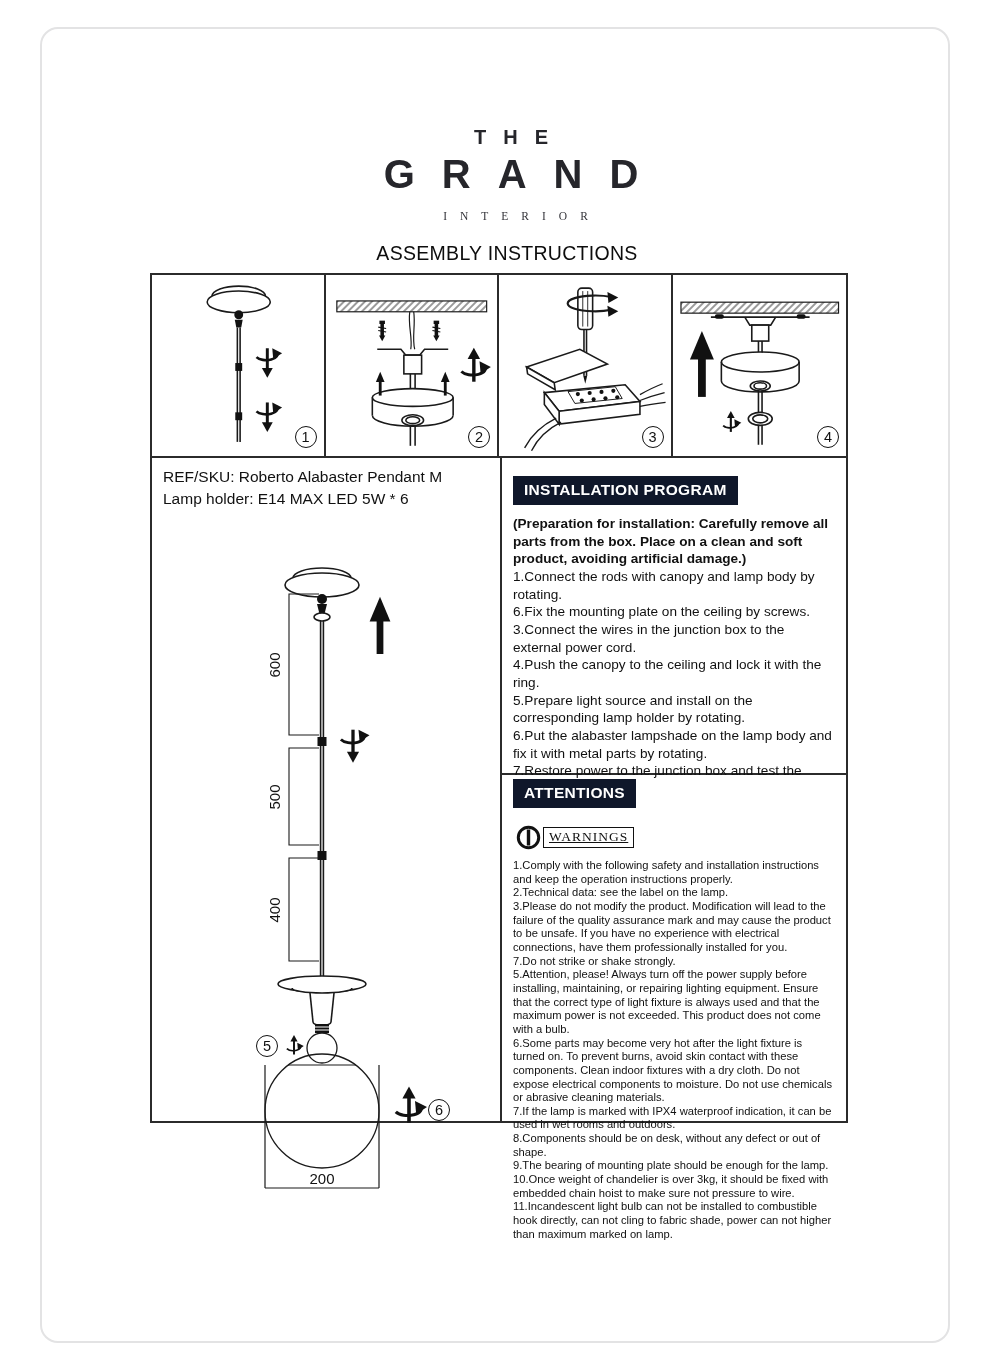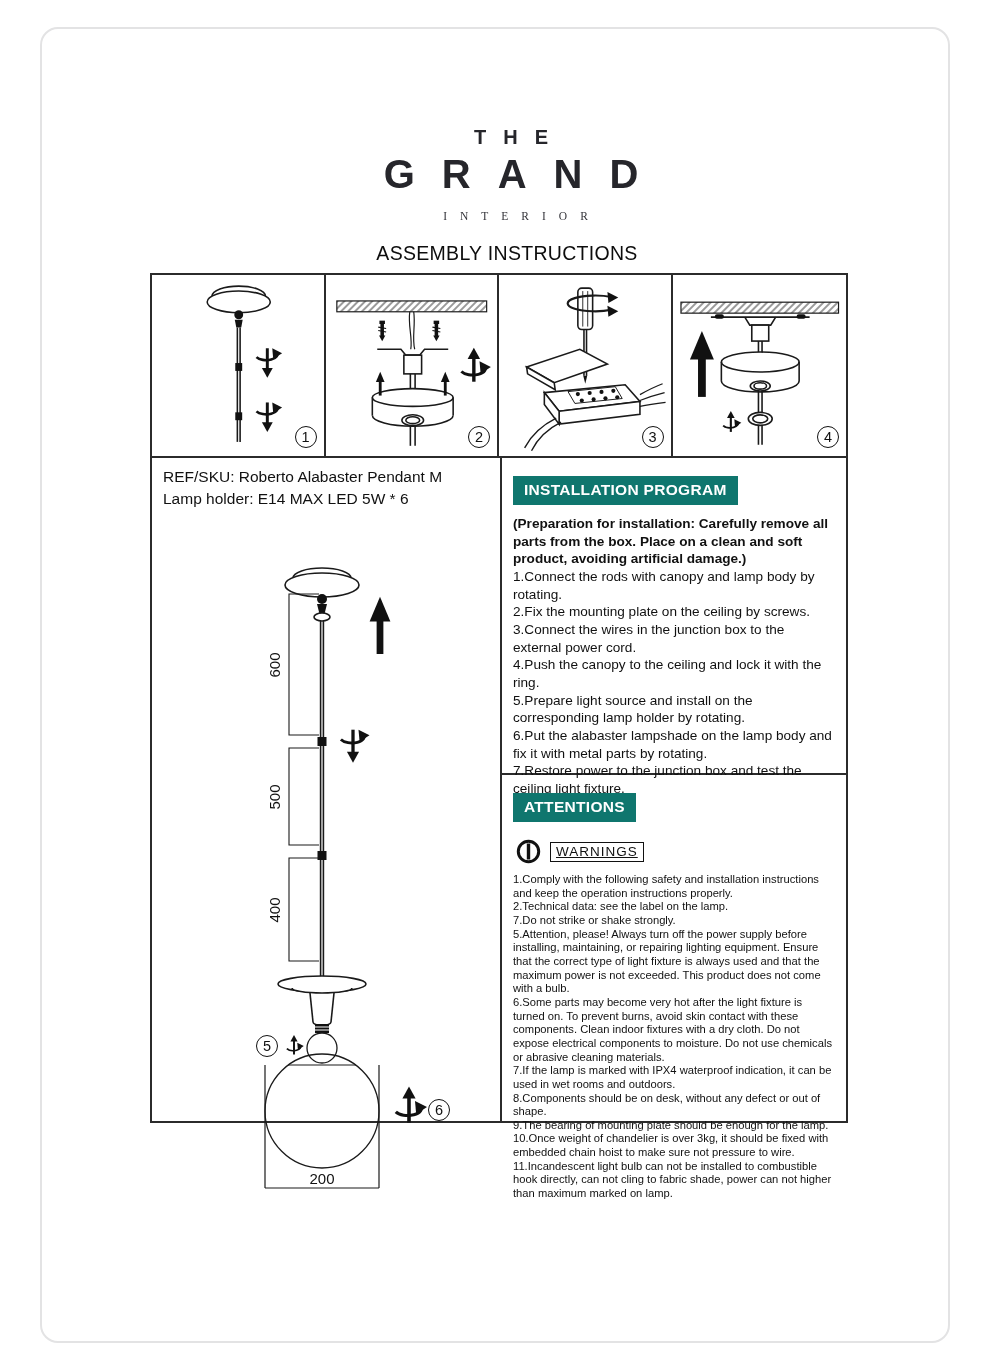--- a/index.html
+++ b/index.html
@@ -21,27 +21,27 @@
   .cell svg{display:block;width:100%;height:100%;}
 
   .cols{display:flex;border:2px solid #2b2b2b;border-top:none;box-sizing:border-box;height:665px;}
   .left-box{width:350px;border-right:2px solid #2b2b2b;position:relative;box-sizing:border-box;flex:none;}
   .right-box{flex:1;display:flex;flex-direction:column;box-sizing:border-box;}
 
   .ref-block{padding:8px 11px 0 11px;font-size:15.5px;line-height:1.4;}
   .lamp-art{position:absolute;left:0;top:96px;width:350px;height:660px;}
 
   .install-section{height:317px;box-sizing:border-box;border-bottom:2px solid #2b2b2b;padding:18px 10px 0 11px;}
-  .attention-section{flex:1;padding:18px 10px 0 11px;}
-
-  .section-header{display:inline-block;background:#0f766e;color:#fff;font-weight:700;font-size:15.5px;letter-spacing:0.3px;padding:5px 11px 6px 11px;}
+  .attention-section{flex:1;padding:4px 10px 0 11px;}
+
+  .section-header{display:inline-block;background:#0f172a;color:#fff;font-weight:700;font-size:15.5px;letter-spacing:0.3px;padding:5px 11px 6px 11px;}
   .prep{font-weight:700;font-size:13.6px;line-height:1.3;margin:10px 0 0 0;}
   .steps p{margin:0;font-size:13.6px;line-height:1.3;}
 
-  .warn-row{display:flex;align-items:center;gap:8px;margin:16px 0 0 2px;}
+  .warn-row{display:flex;align-items:center;gap:1px;margin:16px 0 0 2px;font-family:Liberation Serif, serif;}
   .warn-label{border:1.6px solid #111;padding:1px 5px 2px 5px;font-size:13.5px;letter-spacing:1px;text-decoration:underline;}
   .warn-items{margin-top:8px;}
   .warn-items p{margin:0;font-size:11.2px;line-height:1.22;}
 
   .fig-badge{position:absolute;width:22px;height:22px;border:1.6px solid #111;border-radius:50%;display:flex;align-items:center;justify-content:center;font-size:14.5px;background:#fff;box-sizing:border-box;}
   .cell .fig-badge{right:7px;bottom:8px;}
 
   svg text{font-family:"Liberation Sans",sans-serif;fill:#111;}
   .lineart{stroke:#1a1a1a;stroke-width:1.6;fill:none;}
 </style>
@@ -266,41 +266,42 @@
       <span class="fig-badge" style="left:276px;top:641px;">6</span>
     </div>
 
     <div class="right-box">
 
       <div class="install-section">
         <div class="section-header">INSTALLATION PROGRAM</div>
         <p class="prep">(Preparation for installation: Carefully remove all parts from the box. Place on a clean and soft product, avoiding artificial damage.)</p>
         <div class="steps">
           <p>1.Connect the rods with canopy and lamp body by rotating.</p>
-          <p>2.Fix the mounting plate on the ceiling by screws.</p>
+          <p>6.Fix the mounting plate on the ceiling by screws.</p>
           <p>3.Connect the wires in the junction box to the external power cord.</p>
           <p>4.Push the canopy to the ceiling and lock it with the ring.</p>
           <p>5.Prepare light source and install on the corresponding lamp holder by rotating.</p>
           <p>6.Put the alabaster lampshade on the lamp body and fix it with metal parts by rotating.</p>
           <p>7.Restore power to the junction box and test the ceiling light fixture.</p>
         </div>
       </div>
 
       <div class="attention-section">
         <div class="section-header">ATTENTIONS</div>
         <div class="warn-row">
           <svg width="27" height="27" viewBox="0 0 27 27">
             <circle cx="13.5" cy="13.5" r="10.2" fill="none" stroke="#111" stroke-width="3"></circle>
             <line x1="13.5" y1="5.5" x2="13.5" y2="21.5" stroke="#111" stroke-width="3.4"></line>
           </svg>
           <span class="warn-label">WARNINGS</span>
         </div>
         <div class="warn-items">
           <p>1.Comply with the following safety and installation instructions and keep the operation instructions properly.</p>
           <p>2.Technical data: see the label on the lamp.</p>
+          <p>3.Please do not modify the product. Modification will lead to the failure of the quality assurance mark and may cause the product to be unsafe. If you have no experience with electrical connections, have them professionally installed for you.</p>
           <p>7.Do not strike or shake strongly.</p>
           <p>5.Attention, please! Always turn off the power supply before installing, maintaining, or repairing lighting equipment. Ensure that the correct type of light fixture is always used and that the maximum power is not exceeded. This product does not come with a bulb.</p>
           <p>6.Some parts may become very hot after the light fixture is turned on. To prevent burns, avoid skin contact with these components. Clean indoor fixtures with a dry cloth. Do not expose electrical components to moisture. Do not use chemicals or abrasive cleaning materials.</p>
           <p>7.If the lamp is marked with IPX4 waterproof indication, it can be used in wet rooms and outdoors.</p>
           <p>8.Components should be on desk, without any defect or out of shape.</p>
           <p>9.The bearing of mounting plate should be enough for the lamp.</p>
           <p>10.Once weight of chandelier is over 3kg, it should be fixed with embedded chain hoist to make sure not pressure to wire.</p>
           <p>11.Incandescent light bulb can not be installed to combustible hook directly, can not cling to fabric shade, power can not higher than maximum marked on lamp.</p>
         </div>
       </div>

